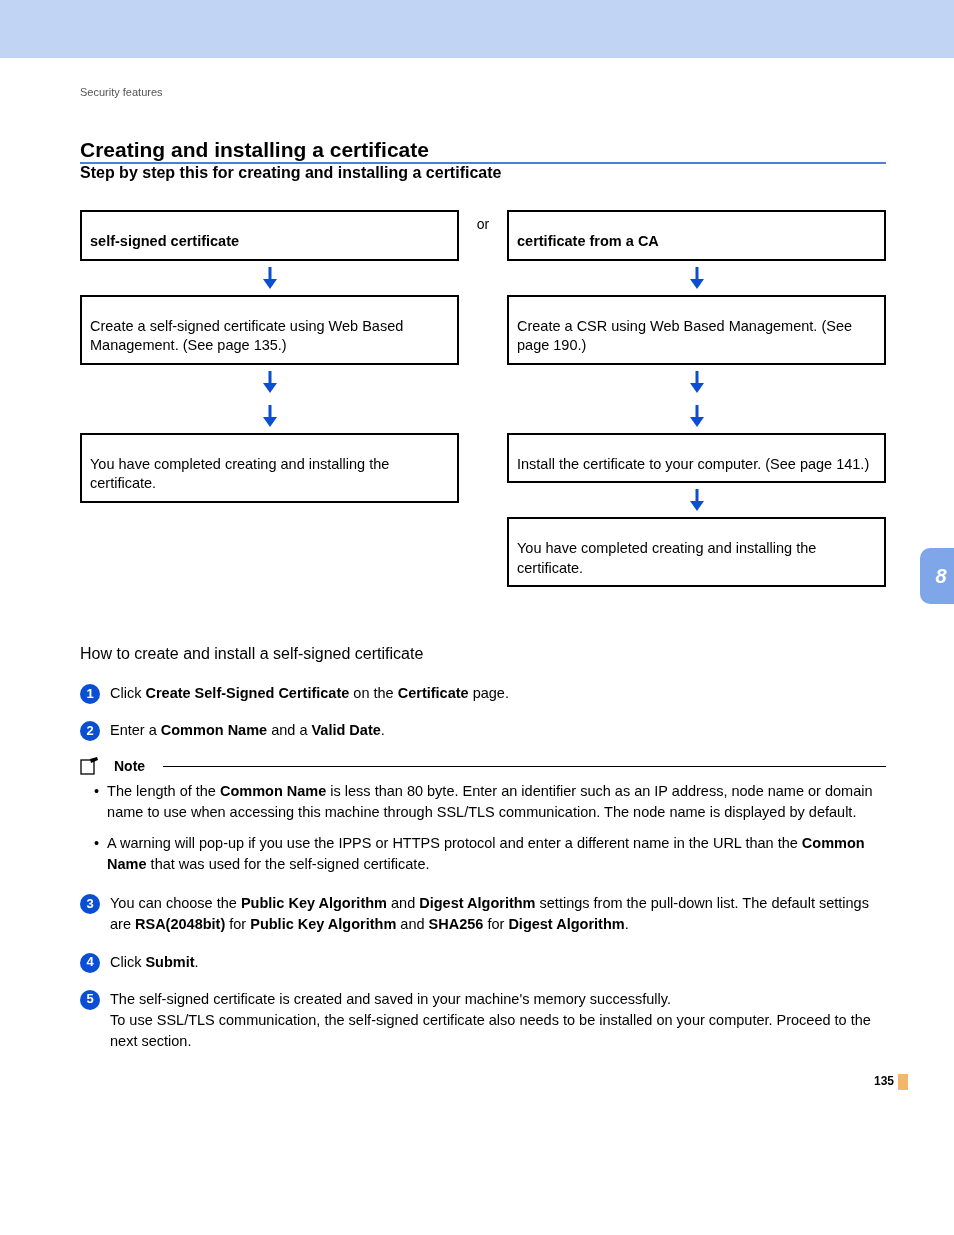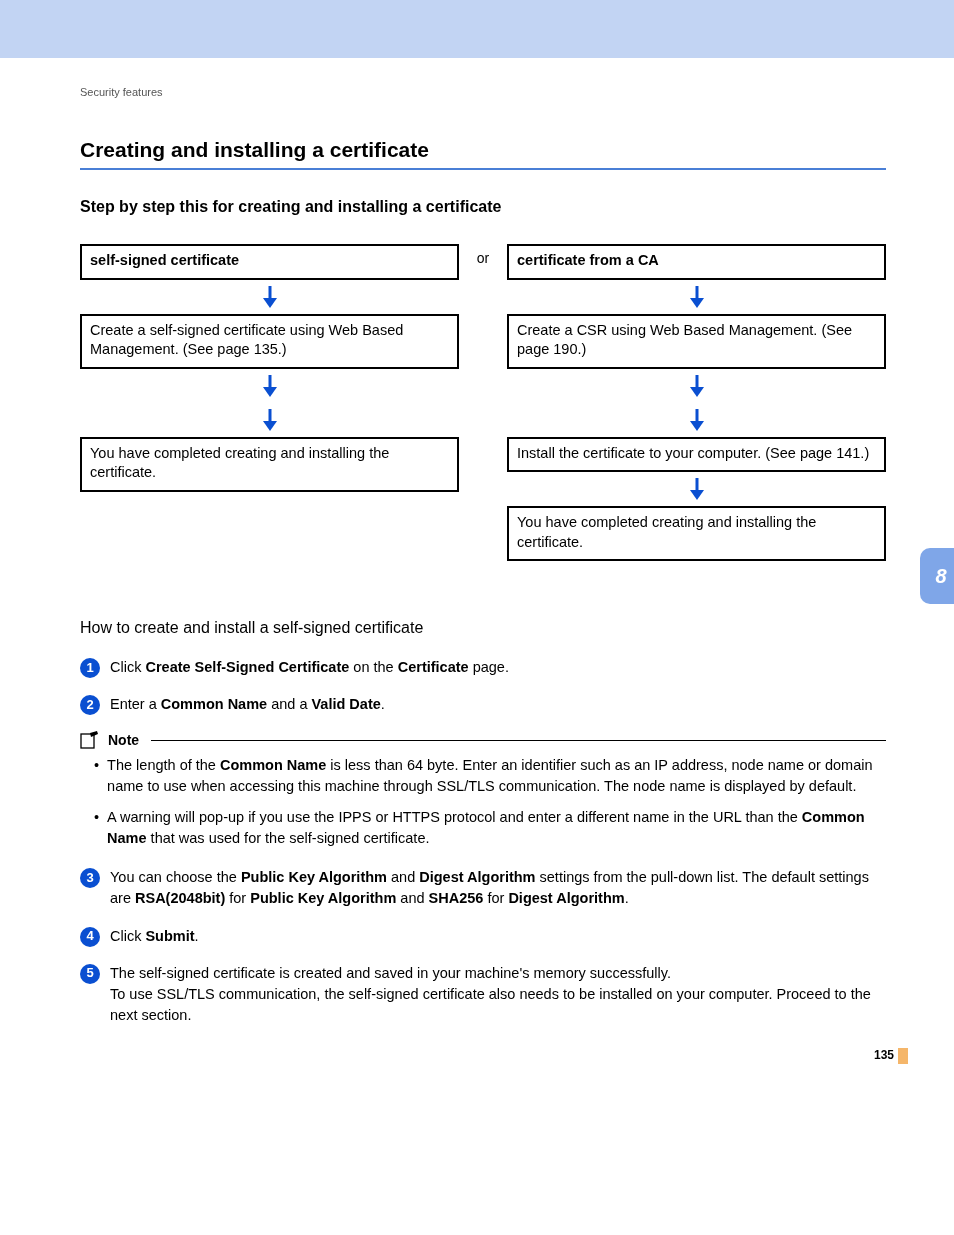--- a/index.html
+++ b/index.html
@@ -22,22 +22,20 @@
   }
   .running-header {
     font-size: 11px;
     color: #555;
     margin-bottom: 40px;
   }
   h1.section-title {
     font-size: 21px;
     font-weight: bold;
     border-bottom: 2px solid #4a7fd6;
-    padding-bottom: 6px;
-    margin-bottom: 28px;
   }
   h2.sub-title {
     font-size: 16px;
     font-weight: bold;
     margin-bottom: 28px;
   }
   .flowchart {
     display: flex;
     gap: 12px;
     margin-bottom: 58px;
@@ -51,21 +49,21 @@
   }
   .or-cell {
     font-size: 14px;
     padding-top: 6px;
     width: 24px;
     text-align: center;
   }
   .flow-box {
     border: 2.5px solid #000;
     width: 100%;
-    padding: 5px 8px 7px 8px;
+    padding: 20px 8px 7px 8px;
     font-size: 14.5px;
     line-height: 1.35;
   }
   .flow-box.header {
     font-weight: bold;
   }
   .arrow {
     margin: 6px 0 4px 0;
   }
   .arrow svg { display: block; }
@@ -95,21 +93,21 @@
     justify-content: center;
     margin-top: 1px;
   }
   .step-text { flex: 1; }
   .note-block {
     margin: 6px 0 18px 0;
   }
   .note-header {
     display: flex;
     align-items: center;
-    gap: 8px;
+    gap: 14px;
     margin-bottom: 6px;
   }
   .note-icon {
     width: 20px; height: 18px;
     display:flex; align-items:center; justify-content:center;
   }
   .note-label {
     font-weight: bold;
     font-size: 14px;
   }
@@ -257,21 +255,21 @@
         <svg width="20" height="18" viewBox="0 0 20 18">
           <rect x="1" y="3" width="13" height="14" fill="none" stroke="#000" stroke-width="1.3"></rect>
           <path d="M10 2 L17 0 L18 3 L11 6 Z" fill="#000"></path>
         </svg>
       </span>
       <span class="note-label">Note</span>
       <span class="note-line"></span>
     </div>
     <div class="note-item">
       <span class="bullet">•</span>
-      <span><span>The length of the </span><b>Common Name</b><span> is less than 64 byte. Enter an identifier such as an IP address, node name or domain name to use when accessing this machine through SSL/TLS communication. The node name is displayed by default.</span></span>
+      <span><span>The length of the </span><b>Common Name</b><span> is less than 80 byte. Enter an identifier such as an IP address, node name or domain name to use when accessing this machine through SSL/TLS communication. The node name is displayed by default.</span></span>
     </div>
     <div class="note-item">
       <span class="bullet">•</span>
       <span><span>A warning will pop-up if you use the IPPS or HTTPS protocol and enter a different name in the URL than the </span><b>Common Name</b><span> that was used for the self-signed certificate.</span></span>
     </div>
   </div>
 
   <div class="step">
     <div class="step-num">3</div>
     <div class="step-text">

